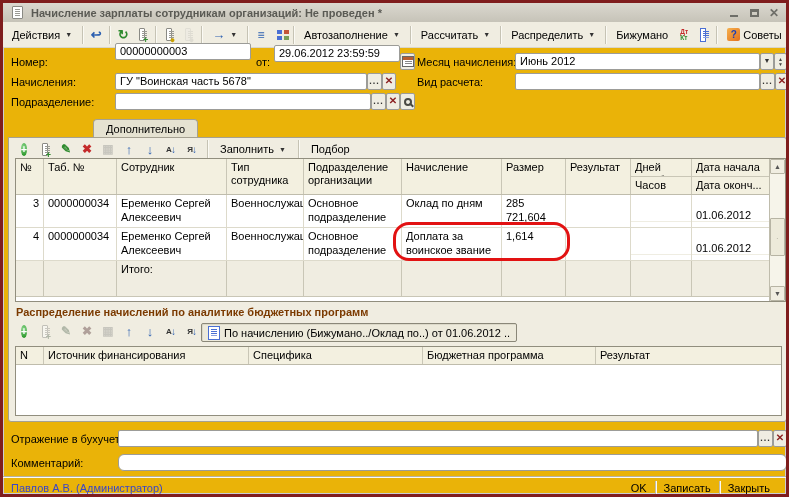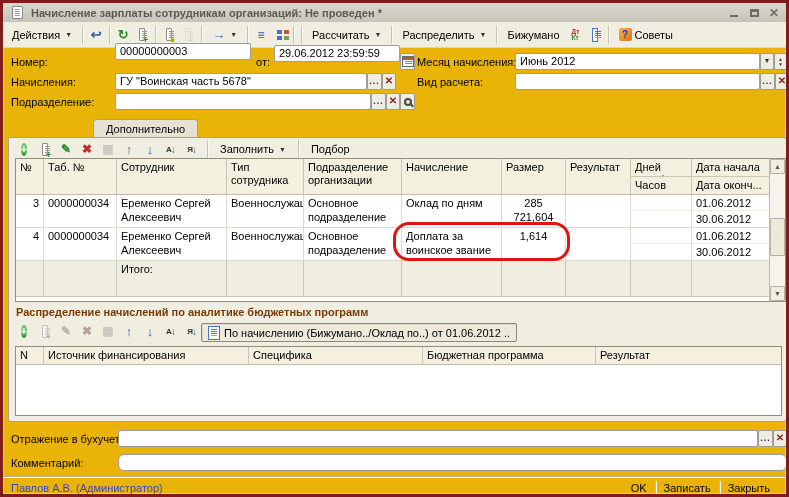--- a/index.html
+++ b/index.html
@@ -80,23 +80,23 @@
   .t1{position:absolute;left:6px;top:20px;width:771px;height:144px;border:1px solid #918E7E;background:#fff;display:flex}
   .t1cols{width:753px;overflow:hidden}
   .t1head{display:flex;height:36px;background:#F3F0E0;border-bottom:1px solid #BFBCAC}
   .hc{border-right:1px solid #C9C6B6;padding:2px 4px;overflow:hidden;line-height:13px}
   .hc.split{padding:0;display:flex;flex-direction:column}
   .hc.split>div{height:18px;padding:2px 4px;overflow:hidden}
   .hc.split>div:first-child{border-bottom:1px solid #C9C6B6}
   .t1row{display:flex;height:33px;border-bottom:1px solid #DDDACB;background:#fff}
   .dc{border-right:1px solid #DDDACB;padding:1px 4px;overflow:hidden;line-height:14px}
   .dc.rnum{text-align:right}
-  .dc.rsize{text-align:center}
+  .dc.rsize{text-align:left}
   .dc.twoline{padding:0;display:flex;flex-direction:column}
-  .dc.twoline>div{height:16px;padding:1px 4px;overflow:hidden}
+  .dc.twoline>div{height:16px;padding:13px 4px;overflow:hidden}
   .dc.twoline>div:first-child{border-bottom:1px solid #EFEDE2}
   .t1total{display:flex;height:36px;background:#F0EDE1}
   .t1total .dc{border-right:1px solid #C9C6B6;border-bottom:1px solid #C9C6B6}
   .vscroll{width:16px;background:#F6F4EA;border-left:1px solid #BFBCAC;display:flex;flex-direction:column}
   .sbtn{height:15px;background:#F0EDE1;border:1px solid #B7B4A4;display:flex;align-items:center;justify-content:center;
     font-size:7px;color:#555;border-radius:1px}
   .strack{flex:1;position:relative}
   .sthumb{position:absolute;left:0;right:0;top:44px;height:38px;background:#EDEADA;border:1px solid #B7B4A4;border-radius:1px;
     display:flex;align-items:center;justify-content:center;color:#9a978a;font-size:7px}
   .w1{width:28px}.w2{width:73px}.w3{width:110px}.w4{width:77px}.w5{width:98px}
@@ -179,20 +179,24 @@
         <span class="caret">▼</span>
       </span>
     <span class="tsep"></span>
     <span class="ico tbtn">
         <span class="glyph-blue" style="font-size:12px">≡</span>
       </span>
     <span class="ico tbtn">
         <span class="squares"></span>
       </span>
     <span class="tsep"></span>
+    <span class="tbtn">
+        <span>Автозаполнение</span>
+        <span class="caret">▼</span>
+      </span>
     <span class="tsep"></span>
     <span class="tbtn">
         <span>Рассчитать</span>
         <span class="caret">▼</span>
       </span>
     <span class="tsep"></span>
     <span class="tbtn">
         <span>Распределить</span>
         <span class="caret">▼</span>
       </span>

